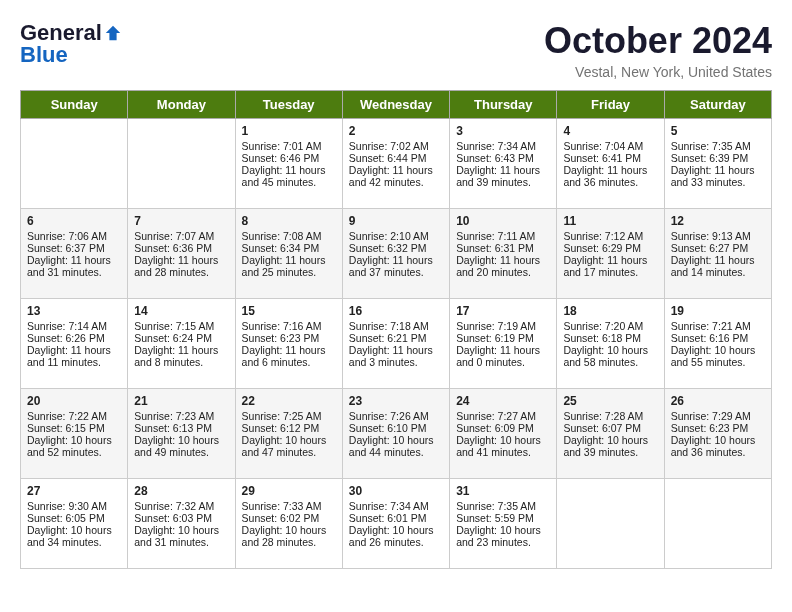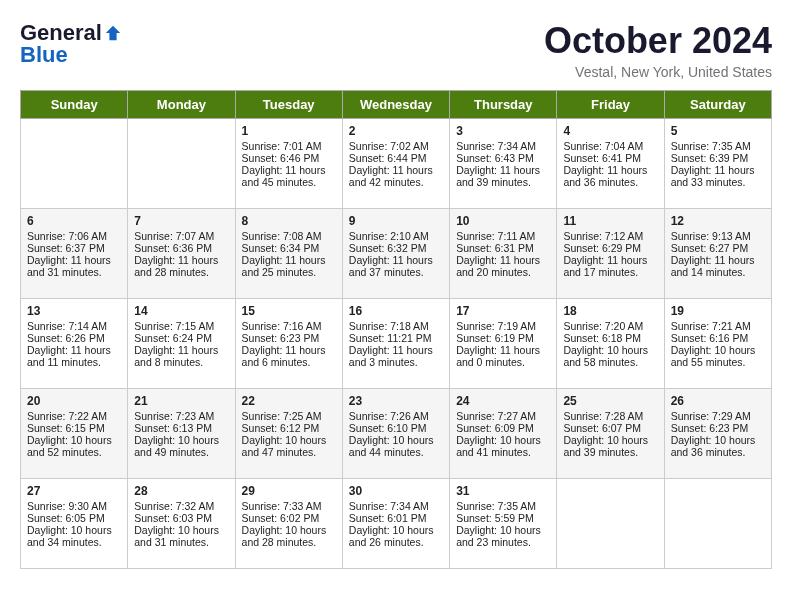--- a/index.html
+++ b/index.html
@@ -227,21 +227,21 @@
         <td>
           <span class="day-num">15</span>
           <div>Sunrise: 7:16 AM</div>
           <div>Sunset: 6:23 PM</div>
           <div>Daylight: 11 hours</div>
           <div>and 6 minutes.</div>
         </td>
         <td>
           <span class="day-num">16</span>
           <div>Sunrise: 7:18 AM</div>
-          <div>Sunset: 11:21 PM</div>
+          <div>Sunset: 6:21 PM</div>
           <div>Daylight: 11 hours</div>
           <div>and 3 minutes.</div>
         </td>
         <td>
           <span class="day-num">17</span>
           <div>Sunrise: 7:19 AM</div>
           <div>Sunset: 6:19 PM</div>
           <div>Daylight: 11 hours</div>
           <div>and 0 minutes.</div>
         </td>

